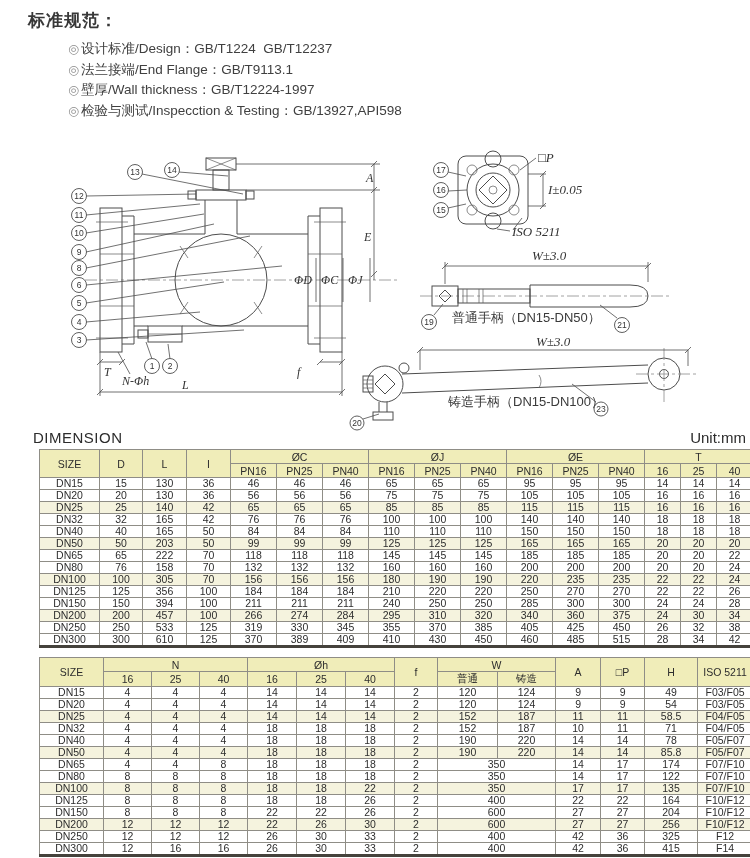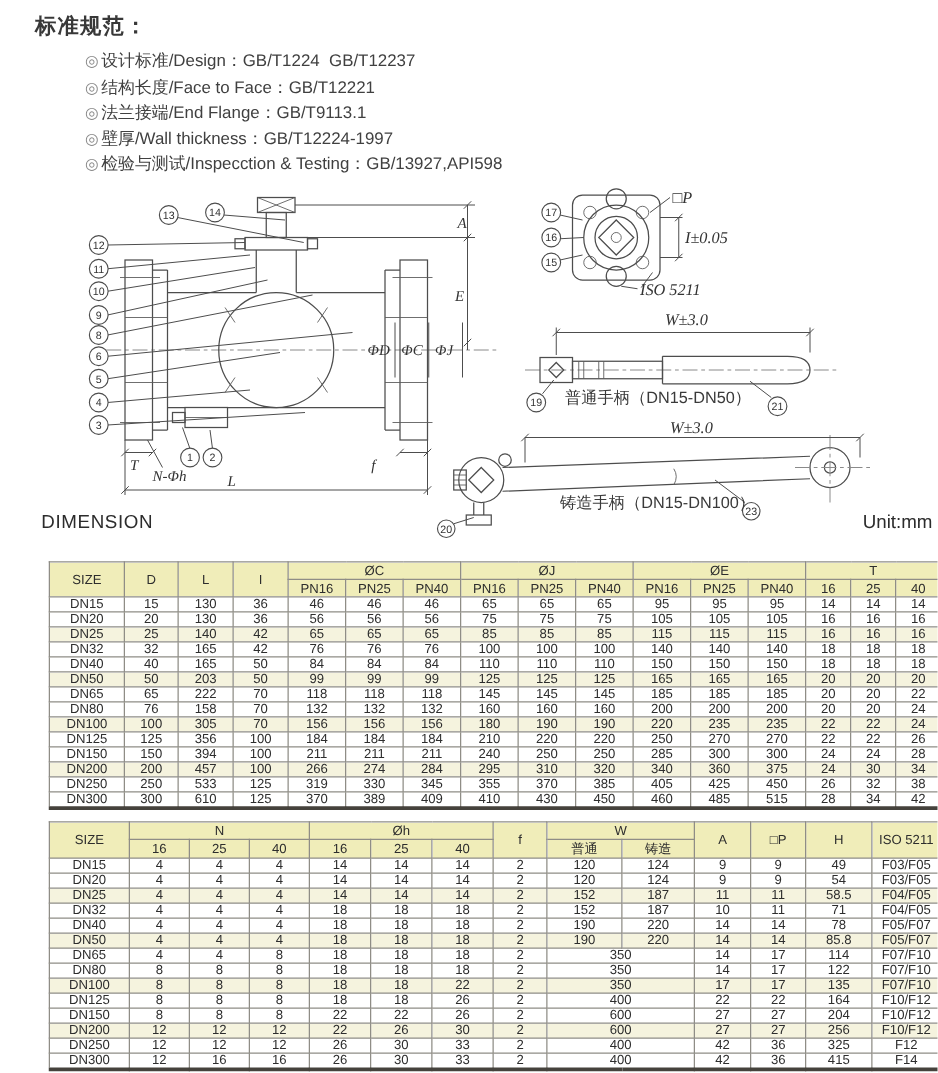--- a/index.html
+++ b/index.html
@@ -15,40 +15,39 @@
   .drawings{position:absolute;top:146px;left:0;width:750px;height:286px;}
   svg .ln{fill:none;stroke:#4d4d4d;stroke-width:1;}
   svg .thin{fill:none;stroke:#5a5a5a;stroke-width:0.7;}
   svg .cl{fill:none;stroke:#8a8a8a;stroke-width:0.8;stroke-dasharray:12 3 3 3;}
   svg .dim{fill:none;stroke:#4d4d4d;stroke-width:0.8;}
   svg .it{font:italic 12px "Liberation Serif","DejaVu Serif",serif;fill:#333;}
   svg .it2{font:italic 13px "Liberation Serif","DejaVu Serif",serif;fill:#333;}
   svg .cap{font:13px "Liberation Sans","DejaVu Sans",sans-serif;fill:#3a3a3a;}
   svg .bal circle{fill:#fff;stroke:#4d4d4d;stroke-width:0.9;}
   svg .bal text{font:8.5px "Liberation Sans","DejaVu Sans",sans-serif;fill:#333;text-anchor:middle;}
-  .dim-bar{position:absolute;top:409px;left:33px;width:713px;display:flex;justify-content:space-between;
+  .dim-bar{position:absolute;top:429px;left:33px;width:713px;display:flex;justify-content:space-between;
     font-size:15px;color:#2c2c2c;text-align:right;}
   .dim-bar .ttl{letter-spacing:0.5px;}
   table{border-collapse:collapse;table-layout:fixed;position:absolute;left:39px;width:713px;
     font-size:10.5px;border:1px solid #55524c;border-bottom:3px solid #45423c;}
   #t1{top:449px;} #t2{top:657px;}
   th,td{border:1px solid #8f8d86;padding:0;text-align:center;font-weight:normal;color:#2d2d2d;
     overflow:hidden;white-space:nowrap;}
   th{height:13px;background:#f0edb9;font-size:10.5px;}
   td{height:11px;line-height:11px;}
   tr.shade td{background:#f5f3de;}
 </style>
 </head>
 <body>
 
 <div class="hdr">
   <h1>标准规范：</h1>
   <ul>
     <li><span class="bullet">◎</span><span>设计标准/Design：GB/T1224  GB/T12237</span></li>
-    <li><span class="bullet">◎</span><span>结构长度/Face to Face：GB/T12221</span></li>
     <li><span class="bullet">◎</span><span>法兰接端/End Flange：GB/T9113.1</span></li>
     <li><span class="bullet">◎</span><span>壁厚/Wall thickness：GB/T12224-1997</span></li>
     <li><span class="bullet">◎</span><span>检验与测试/Inspecction &amp; Testing：GB/13927,API598</span></li>
   </ul>
 </div>
 
 <div class="drawings">
 <svg viewBox="0 0 750 286" width="750" height="286">
 
   <g>
@@ -684,21 +683,21 @@
         <td>4</td>
         <td>4</td>
         <td>8</td>
         <td>18</td>
         <td>18</td>
         <td>18</td>
         <td>2</td>
         <td colspan="2">350</td>
         <td>14</td>
         <td>17</td>
-        <td>114</td>
+        <td>174</td>
         <td>F07/F10</td>
       </tr>
       <tr>
         <td>DN80</td>
         <td>8</td>
         <td>8</td>
         <td>8</td>
         <td>18</td>
         <td>18</td>
         <td>18</td>

